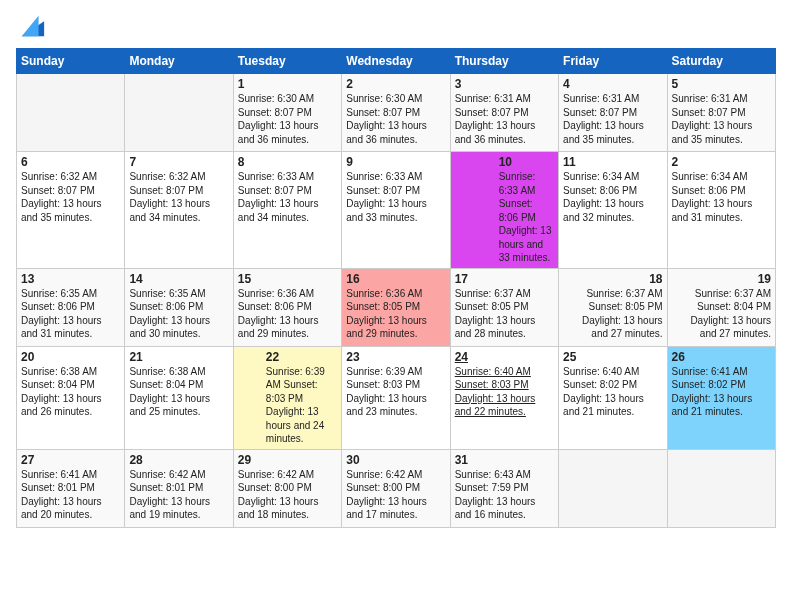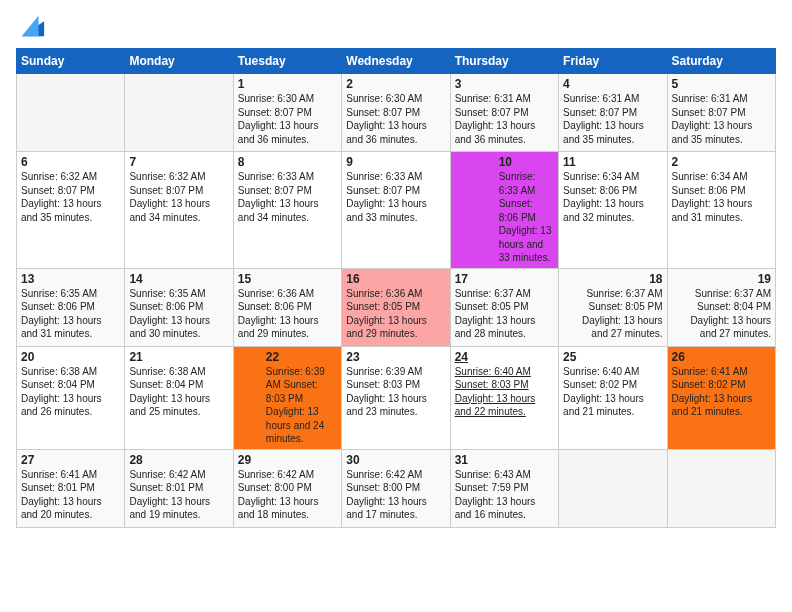--- a/index.html
+++ b/index.html
@@ -284,21 +284,21 @@
 Daylight: 13 hours
 and 26 minutes.</div>
           </td>
           <td style="background: rgb(255, 255, 255);">
             <span class="day-num">21</span>
             <div class="day-info">Sunrise: 6:38 AM
 Sunset: 8:04 PM
 Daylight: 13 hours
 and 25 minutes.</div>
           </td>
-          <td style="background: #f97316; padding-left: 32px;">
+          <td style="background: #fef9c3; padding-left: 32px;">
             <span class="day-num">22</span>
             <div class="day-info">Sunrise: 6:39 AM
 Sunset: 8:03 PM
 Daylight: 13 hours
 and 24 minutes.</div>
           </td>
           <td style="background: rgb(255, 255, 255);">
             <span class="day-num">23</span>
             <div class="day-info">Sunrise: 6:39 AM
 Sunset: 8:03 PM
@@ -312,21 +312,21 @@
 Daylight: 13 hours
 and 22 minutes.</div>
           </td>
           <td style="background: rgb(255, 255, 255);">
             <span class="day-num">25</span>
             <div class="day-info">Sunrise: 6:40 AM
 Sunset: 8:02 PM
 Daylight: 13 hours
 and 21 minutes.</div>
           </td>
-          <td style="background: #f97316; margin-top: 20px;">
+          <td style="background: #7dd3fc; margin-top: 20px;">
             <span class="day-num">26</span>
             <div class="day-info">Sunrise: 6:41 AM
 Sunset: 8:02 PM
 Daylight: 13 hours
 and 21 minutes.</div>
           </td>
         </tr>
         <tr>
           <td style="background: rgb(249, 249, 249);">
             <span class="day-num">27</span>

